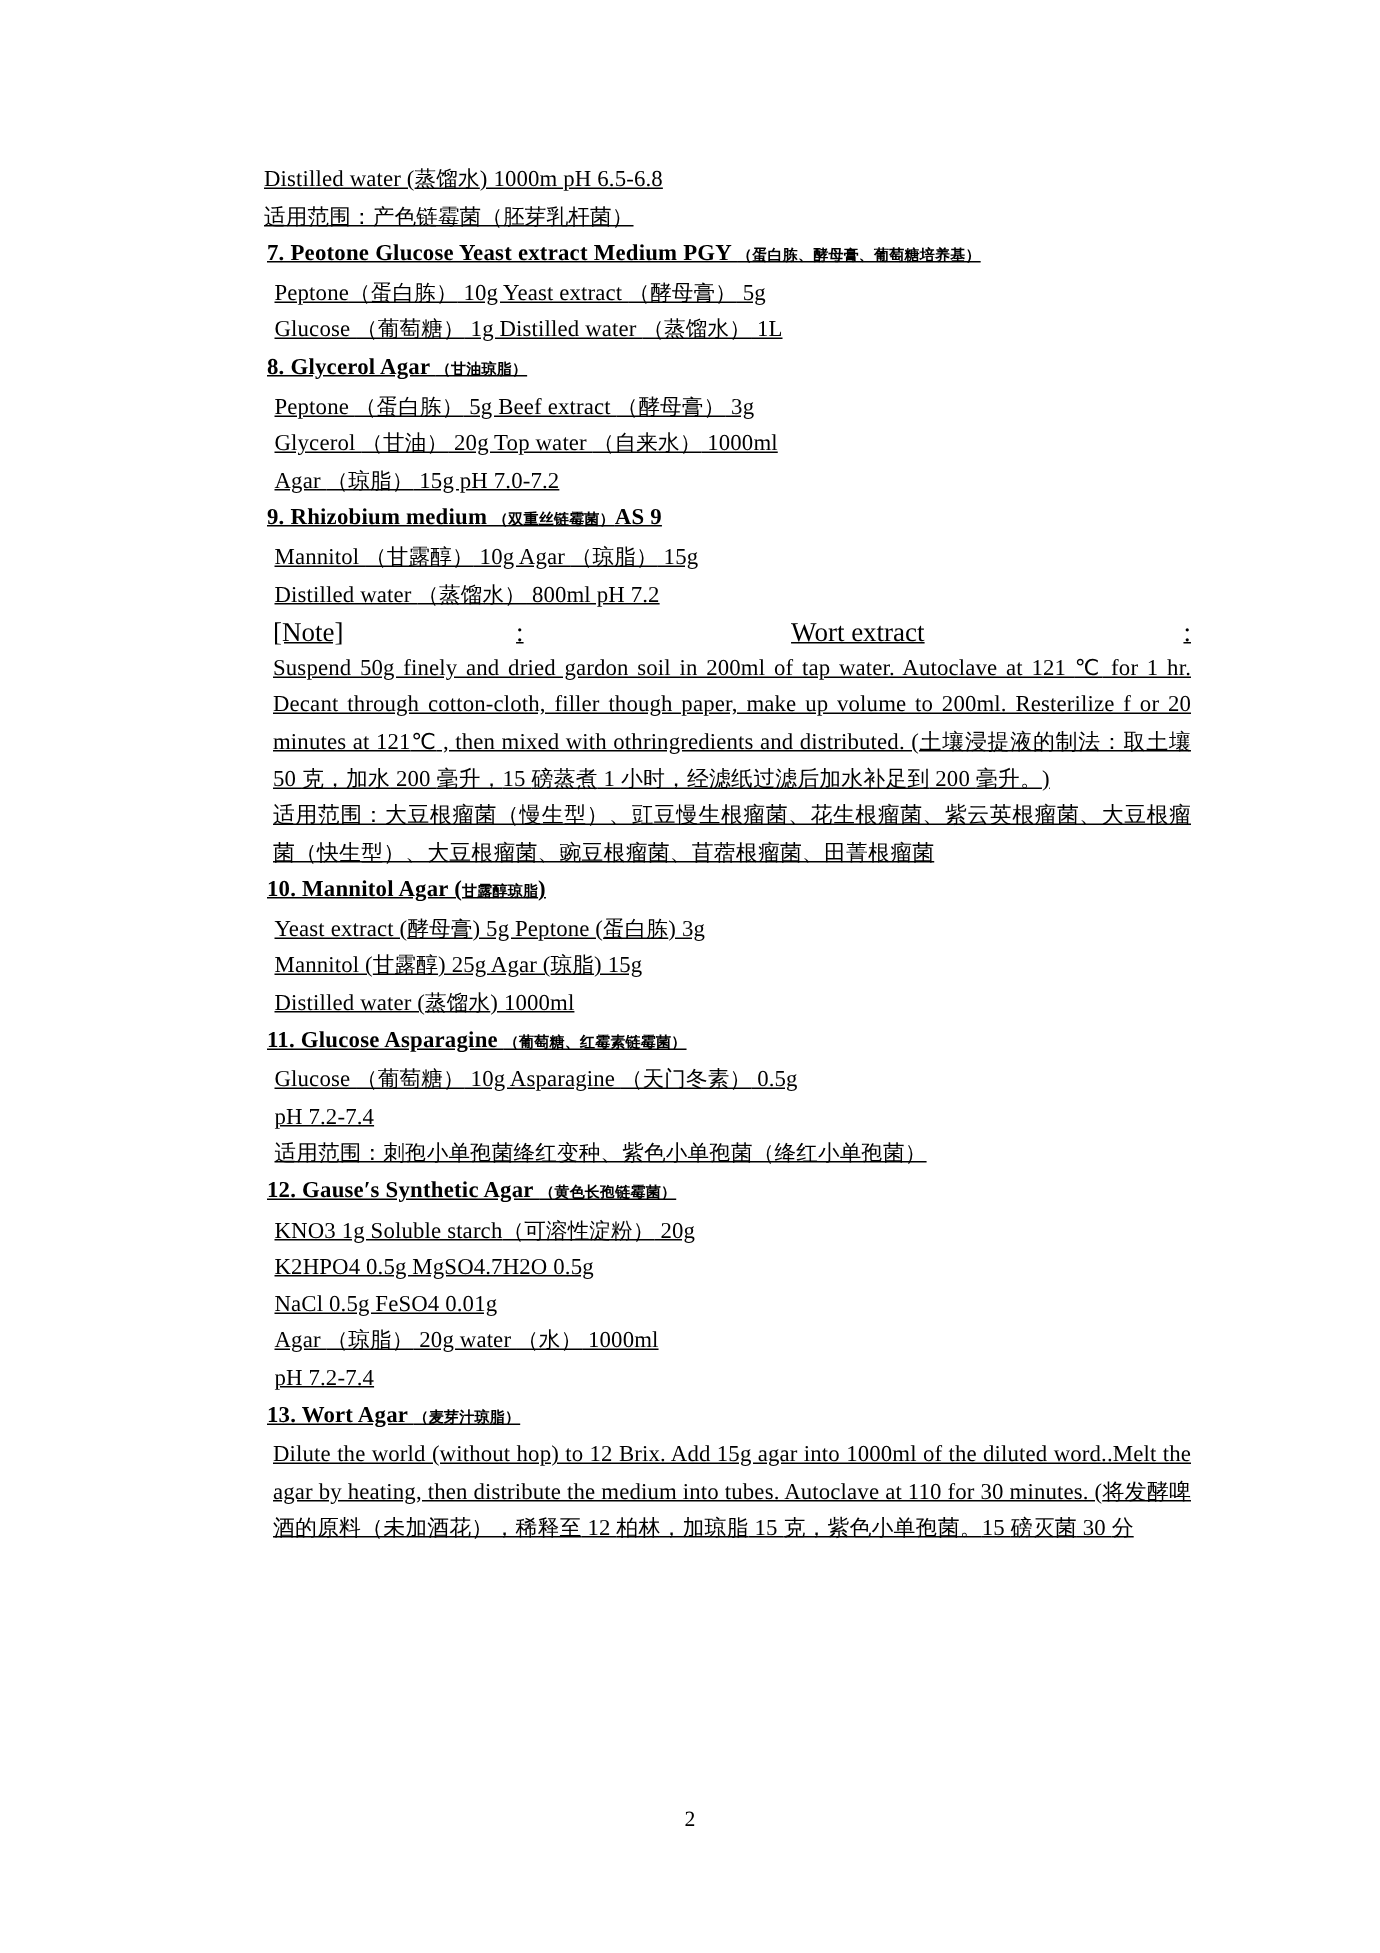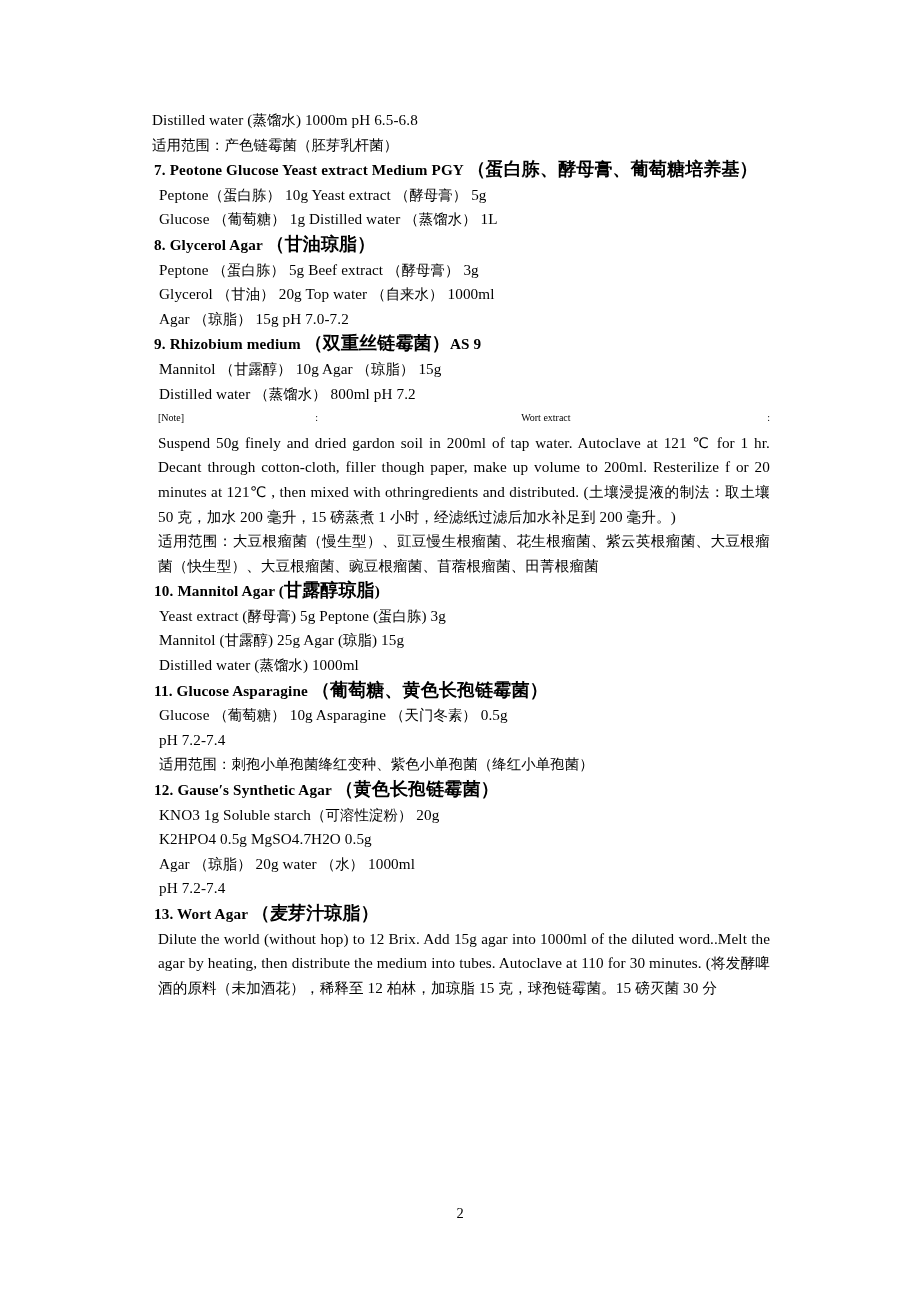--- a/index.html
+++ b/index.html
@@ -16,23 +16,24 @@
   #page {
     position: relative;
     width: 920px;
     height: 1302px;
     background: #ffffff;
     overflow: hidden;
     box-sizing: border-box;
   }
   #content {
     position: absolute;
-    left: 152px;
+    left: 176px;
     top: 108px;
     width: 618px;
+    text-decoration: underline;
   }
   .line {
     font-size: 15.2px;
     line-height: 24.6px;
     white-space: nowrap;
     letter-spacing: 0.1px;
   }
   .para {
     font-size: 15.2px;
     line-height: 24.6px;
@@ -42,41 +43,41 @@
   }
   .heading {
     font-weight: bold;
     font-size: 15.2px;
     line-height: 24.6px;
     white-space: nowrap;
     padding-left: 2px;
     letter-spacing: 0.15px;
   }
   .note-line {
-    font-size: 10px;
+    font-size: 18px;
     line-height: 24.6px;
     display: flex;
     padding-left: 6px;
     padding-right: 0px;
     justify-content: space-between;
   }
   .note-line .nl-a { flex: 0 0 auto; }
   .note-line .nl-sp1 { flex: 1 1 auto; }
   .note-line .nl-b { flex: 0 0 auto; }
   .note-line .nl-sp2 { flex: 1.55 1 auto; }
   .note-line .nl-c { flex: 0 0 auto; }
   .note-line .nl-sp3 { flex: 1.5 1 auto; }
   .note-line .nl-d { flex: 0 0 auto; }
   .cn {
     font-family: "DejaVu Sans", "Liberation Sans", sans-serif;
     font-size: 14.4px;
   }
   .heading .cn {
     font-weight: bold;
-    font-size: 18px;
+    font-size: 10px;
     margin-top: 24px;
   }
   .para .cn {
     font-size: 14.6px;
   }
   .body-indent {
     padding-left: 7px;
   }
   .hang {
     padding-left: 6px;
@@ -118,28 +119,29 @@
         <span class="nl-c">Wort extract</span>
         <span class="nl-sp3"></span>
         <span class="nl-d">:</span>
       </div>
       <div class="para hang">Suspend 50g finely and dried gardon soil in 200ml of tap water. Autoclave at 121 <span class="cn">℃</span> for 1 hr. Decant through cotton-cloth, filler though paper, make up volume to 200ml. Resterilize f or 20 minutes at 121<span class="cn">℃</span> , then mixed with othringredients and distributed. (<span class="cn">土壤浸提液的制法：取土壤</span> 50 <span class="cn">克，加水</span> 200 <span class="cn">毫升，</span>15 <span class="cn">磅蒸煮</span> 1 <span class="cn">小时，经滤纸过滤后加水补足到</span> 200 <span class="cn">毫升。</span>)</div>
       <div class="para hang"><span class="cn">适用范围：大豆根瘤菌（慢生型）、豇豆慢生根瘤菌、花生根瘤菌、紫云英根瘤菌、大豆根瘤菌（快生型）、大豆根瘤菌、豌豆根瘤菌、苜蓿根瘤菌、田菁根瘤菌</span></div>
       <div class="heading">10. Mannitol Agar (<span class="cn">甘露醇琼脂</span>)</div>
       <div class="line body-indent">Yeast extract (<span class="cn">酵母膏</span>) 5g Peptone (<span class="cn">蛋白胨</span>) 3g</div>
       <div class="line body-indent">Mannitol (<span class="cn">甘露醇</span>) 25g Agar (<span class="cn">琼脂</span>) 15g</div>
       <div class="line body-indent">Distilled water (<span class="cn">蒸馏水</span>) 1000ml</div>
-      <div class="heading">11. Glucose Asparagine <span class="cn">（葡萄糖、黄色长孢链霉菌）</span></div>
+      <div class="heading">11. Glucose Asparagine <span class="cn">（葡萄糖、红霉素链霉菌）</span></div>
       <div class="line body-indent">Glucose <span class="cn">（葡萄糖）</span> 10g Asparagine <span class="cn">（天门冬素）</span> 0.5g</div>
       <div class="line body-indent">pH 7.2-7.4</div>
       <div class="line body-indent"><span class="cn">适用范围：刺孢小单孢菌绛红变种、紫色小单孢菌（绛红小单孢菌）</span></div>
       <div class="heading">12. Gause′s Synthetic Agar <span class="cn">（黄色长孢链霉菌）</span></div>
       <div class="line body-indent">KNO3 1g Soluble starch<span class="cn">（可溶性淀粉）</span> 20g</div>
       <div class="line body-indent">K2HPO4 0.5g MgSO4.7H2O 0.5g</div>
+      <div class="line body-indent">NaCl 0.5g FeSO4 0.01g</div>
       <div class="line body-indent">Agar <span class="cn">（琼脂）</span> 20g water <span class="cn">（水）</span> 1000ml</div>
       <div class="line body-indent">pH 7.2-7.4</div>
       <div class="heading">13. Wort Agar <span class="cn">（麦芽汁琼脂）</span></div>
-      <div class="para hang">Dilute the world (without hop) to 12 Brix. Add 15g agar into 1000ml of the diluted word..Melt the agar by heating, then distribute the medium into tubes. Autoclave at 110 for 30 minutes. (<span class="cn">将发酵啤酒的原料（未加酒花），稀释至</span> 12 <span class="cn">柏林，加琼脂</span> 15 <span class="cn">克，球孢链霉菌。</span>15 <span class="cn">磅灭菌</span> 30 <span class="cn">分</span></div>
+      <div class="para hang">Dilute the world (without hop) to 12 Brix. Add 15g agar into 1000ml of the diluted word..Melt the agar by heating, then distribute the medium into tubes. Autoclave at 110 for 30 minutes. (<span class="cn">将发酵啤酒的原料（未加酒花），稀释至</span> 12 <span class="cn">柏林，加琼脂</span> 15 <span class="cn">克，紫色小单孢菌。</span>15 <span class="cn">磅灭菌</span> 30 <span class="cn">分</span></div>
     </div>
 
   <div id="page-number">2</div>
 
 </div>
 
 </body></html>

